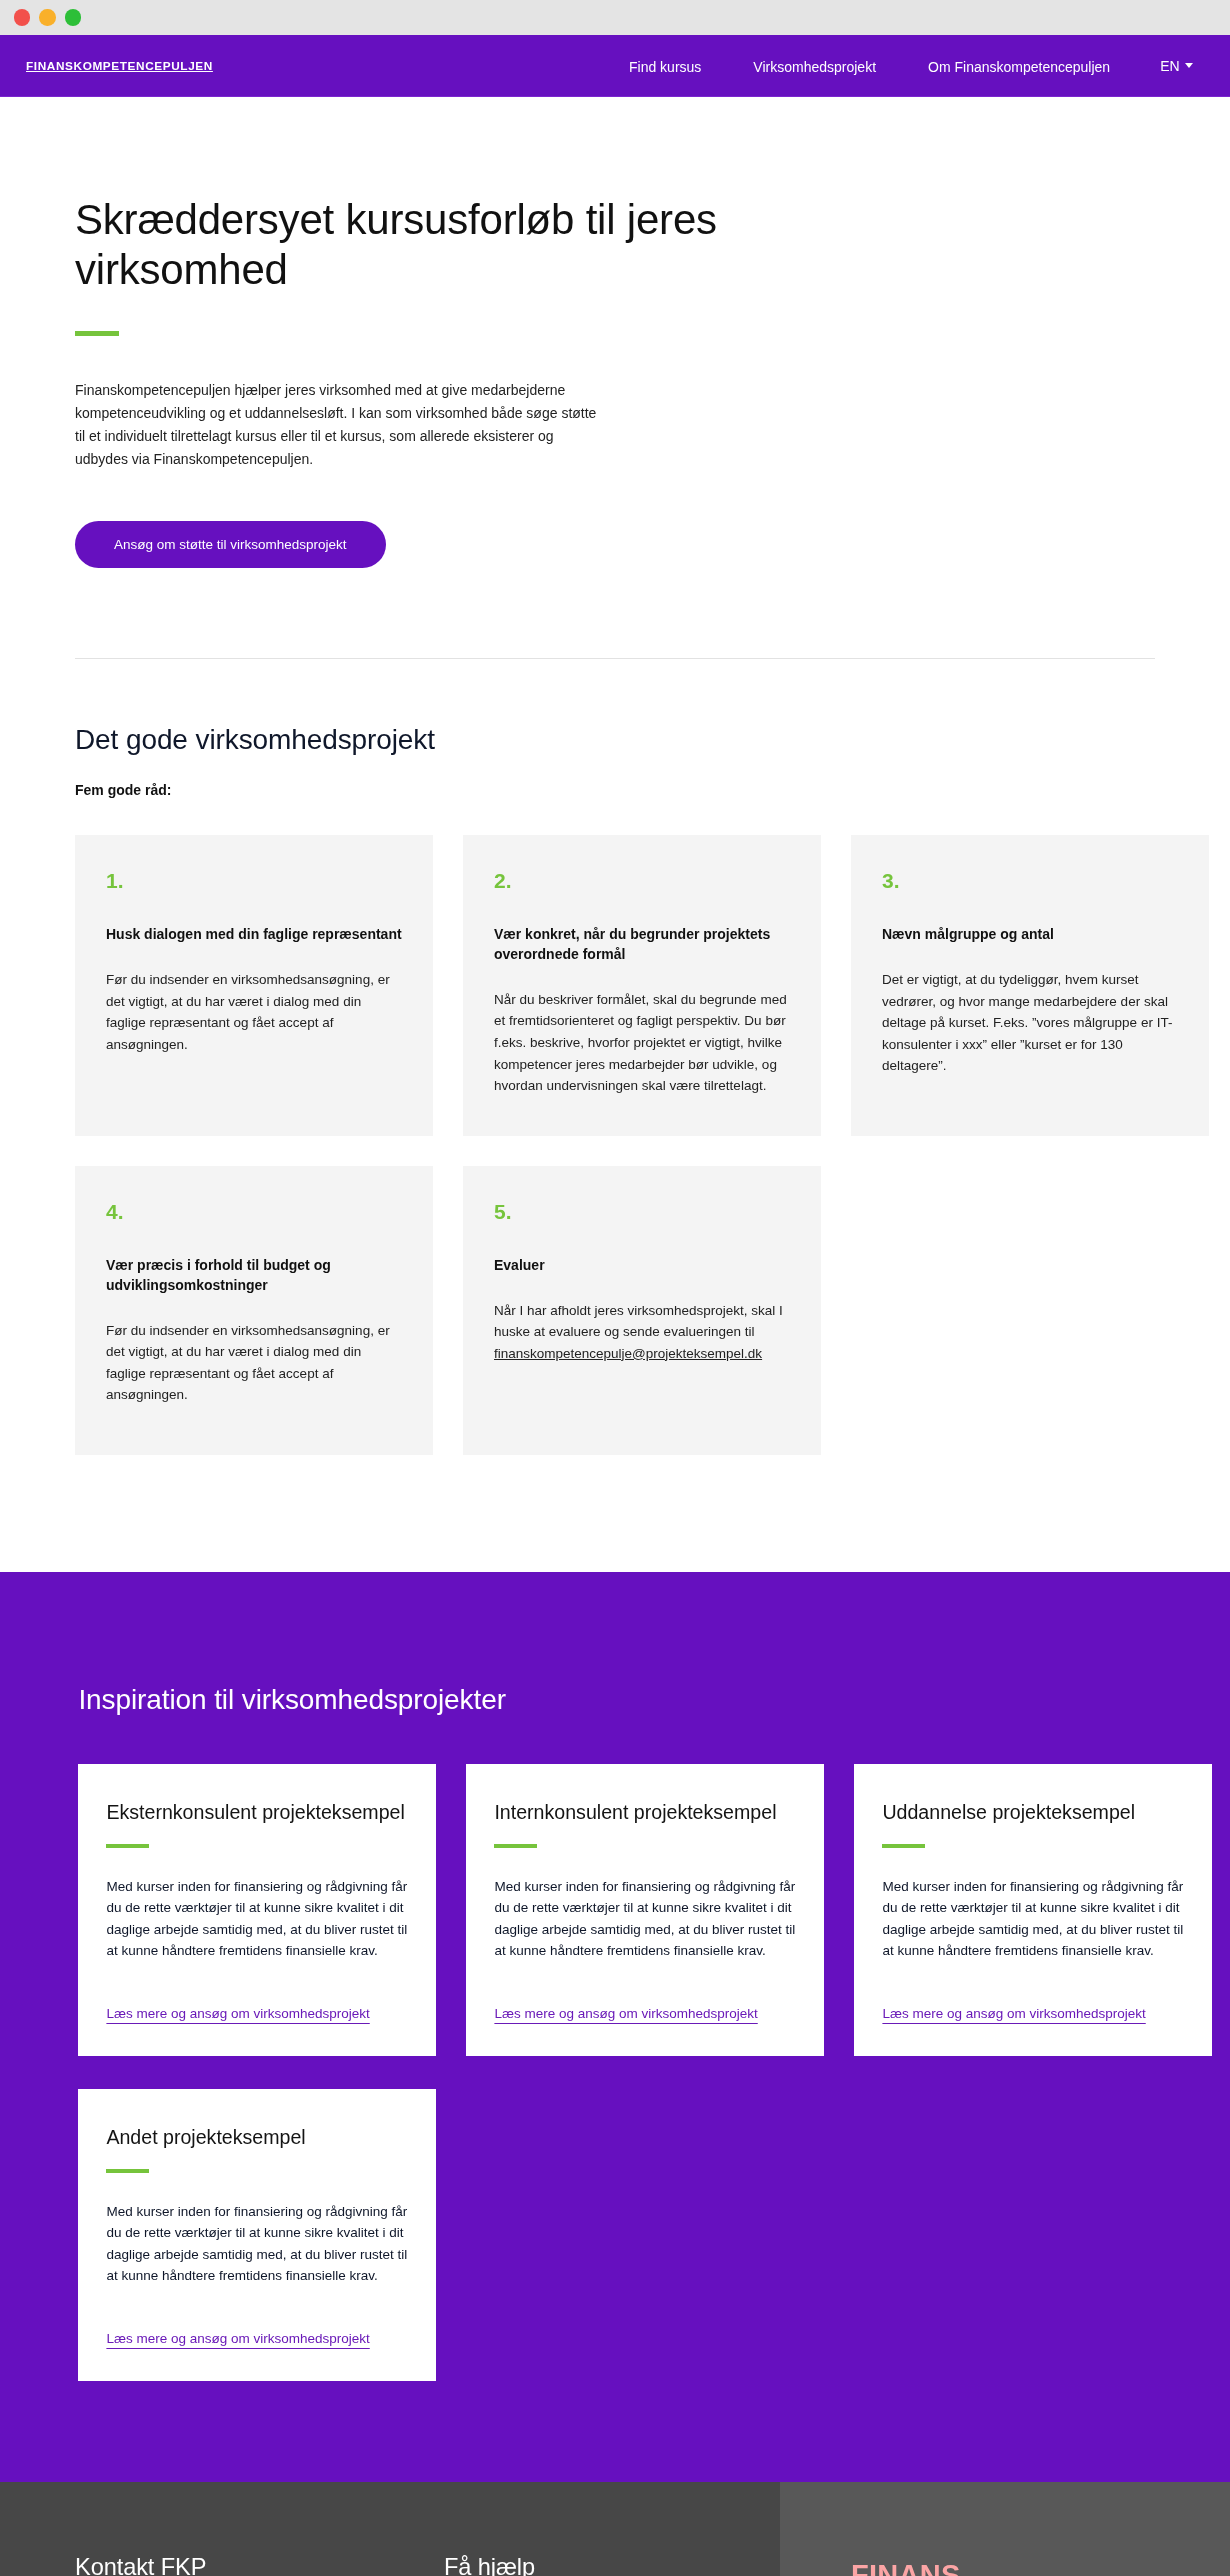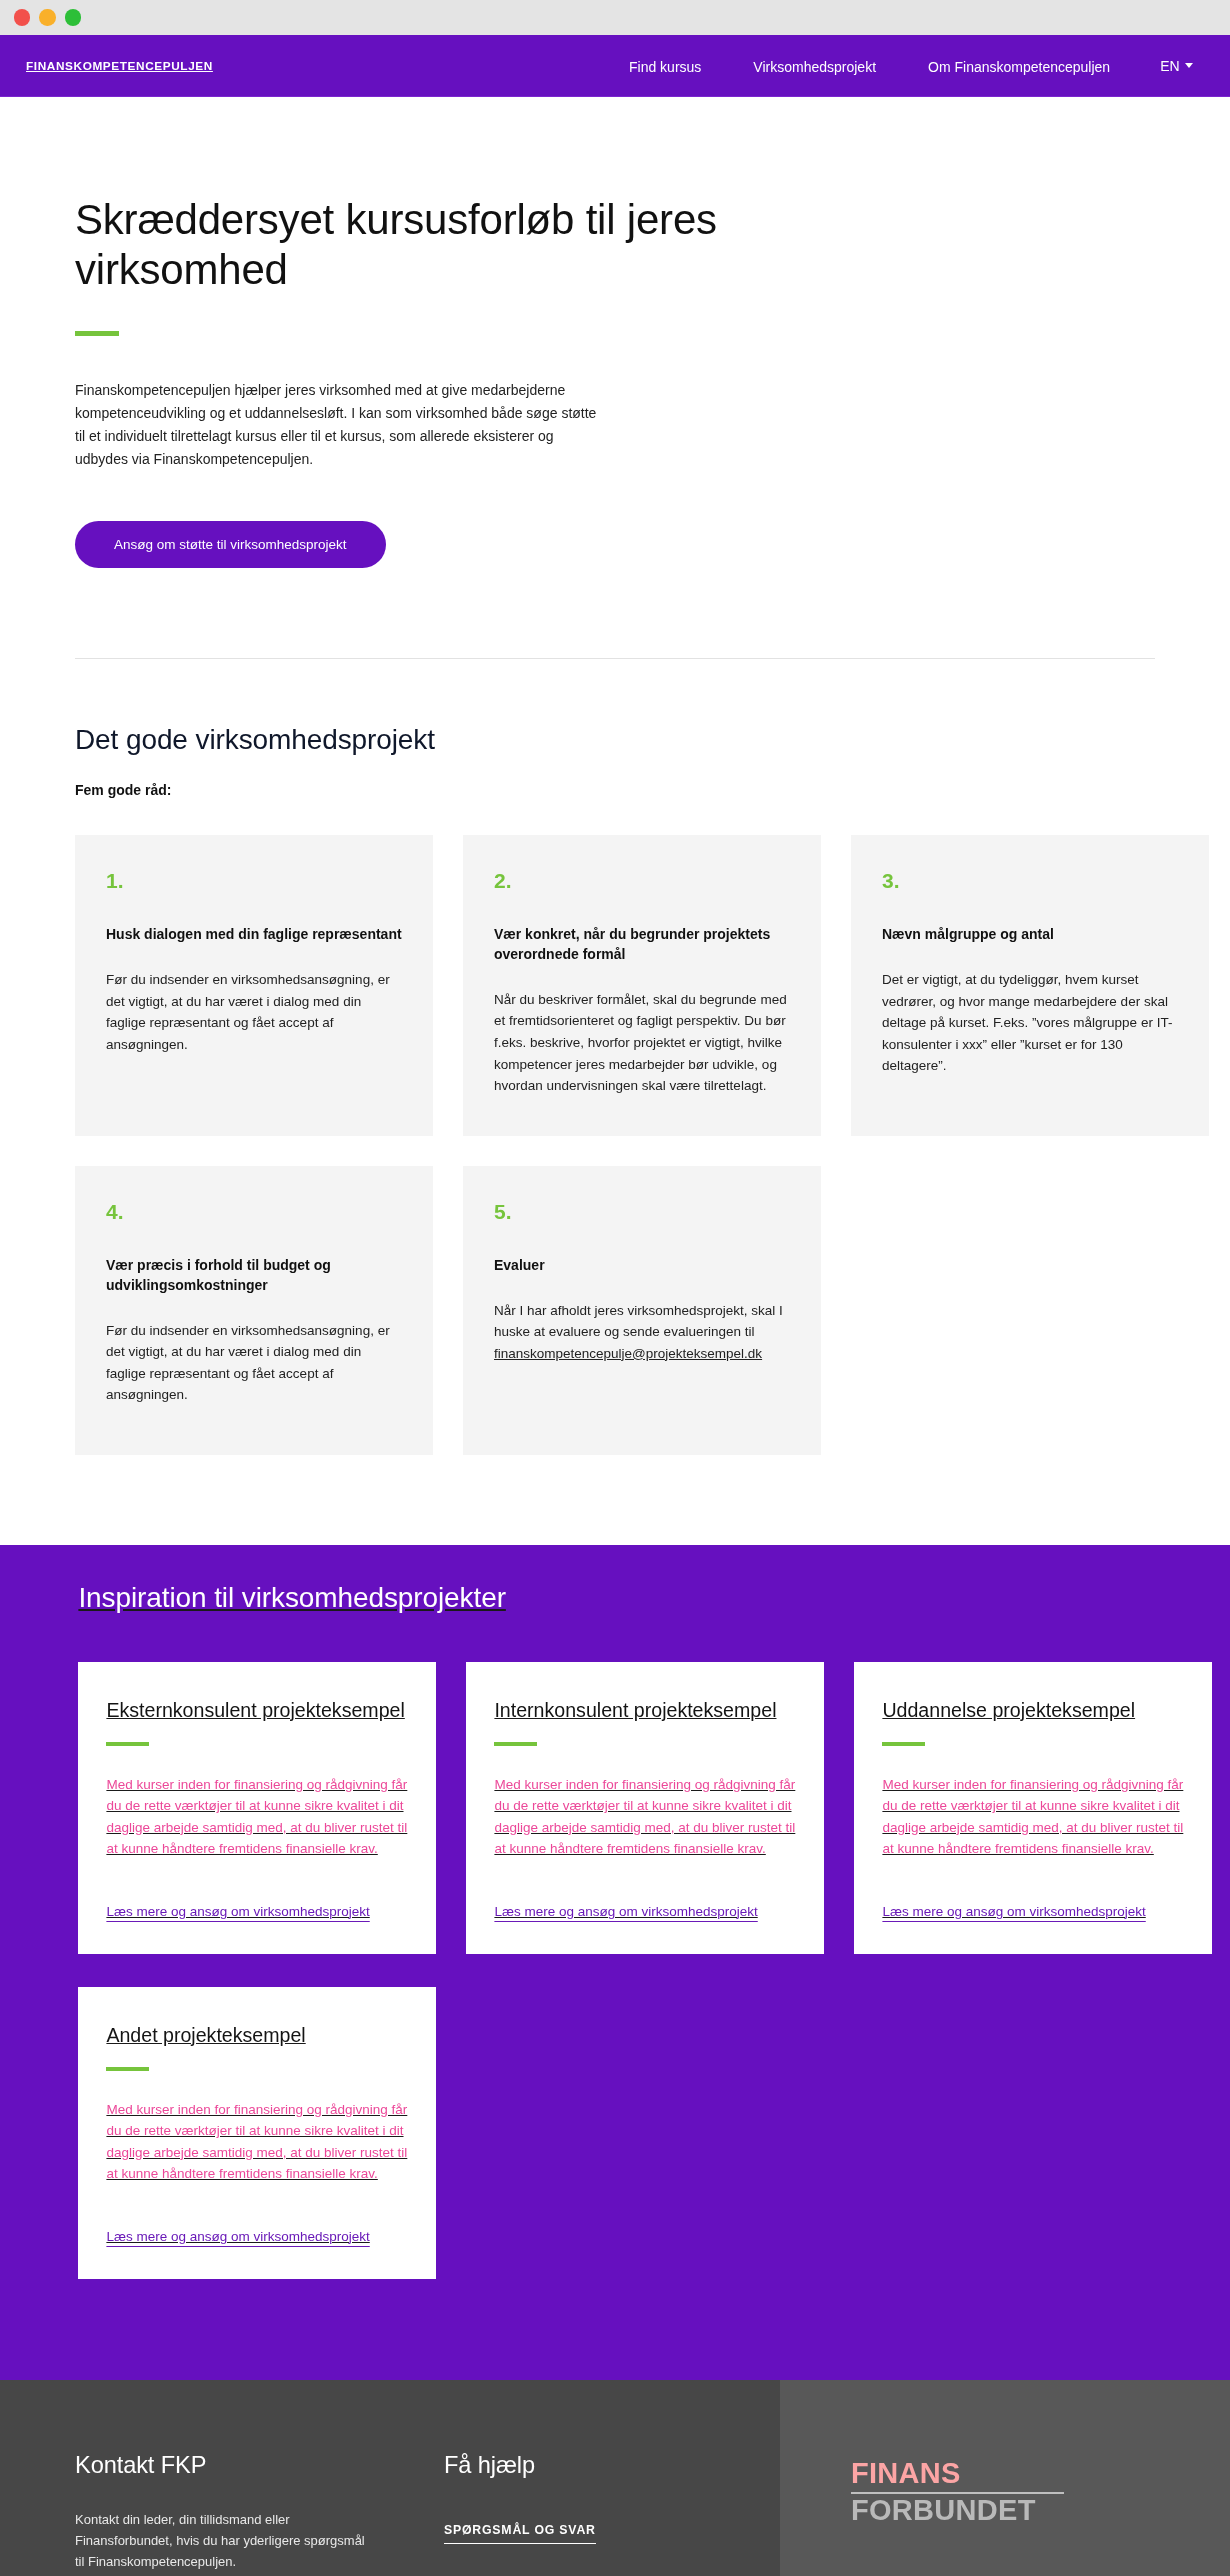--- a/index.html
+++ b/index.html
@@ -101,40 +101,40 @@
   .tip-title{
     margin-top:34px;font-size:14px;font-weight:700;line-height:1.42;color:#111;
   }
   .tip-body{
     margin-top:24px;font-size:13.5px;line-height:1.6;color:#222;
   }
   .tip-body a{color:#222;text-decoration:underline;word-break:break-word;}
 
   
   .inspiration{
-    background:var(--purple);margin-top:90px;padding:37px 0 101px 0;text-decoration:underline;
+    background:var(--purple);margin-top:117px;padding:112px 0 101px 0;
   }
   .inspiration h2{
     color:#fff;font-size:28px;font-weight:300;letter-spacing:-0.1px;
   }
   .insp-grid{
     display:grid;grid-template-columns:repeat(3,358px);gap:33px 30px;margin-top:48px;
   }
   .insp-card{
     background:#fff;padding:36px 28px 35px 28px;min-height:292px;
     display:flex;flex-direction:column;
   }
   .insp-title{
     font-size:19.6px;font-weight:300;line-height:1.3;color:#141414;
   }
   .insp-rule{
     width:43px;height:3.9px;background:var(--green);margin:19px 0 0 0;border:0;display:block;
   }
   .insp-body{
-    margin-top:28px;font-size:13.5px;line-height:1.58;color:#ec4899;
+    margin-top:28px;font-size:13.5px;line-height:1.58;color:#0f172a;
   }
   .insp-link{
     margin-top:auto;padding-top:35px;
   }
   .insp-link a{
     color:var(--link-purple);font-size:13.5px;text-decoration:underline;
     text-underline-offset:4.5px;
   }
 
   

